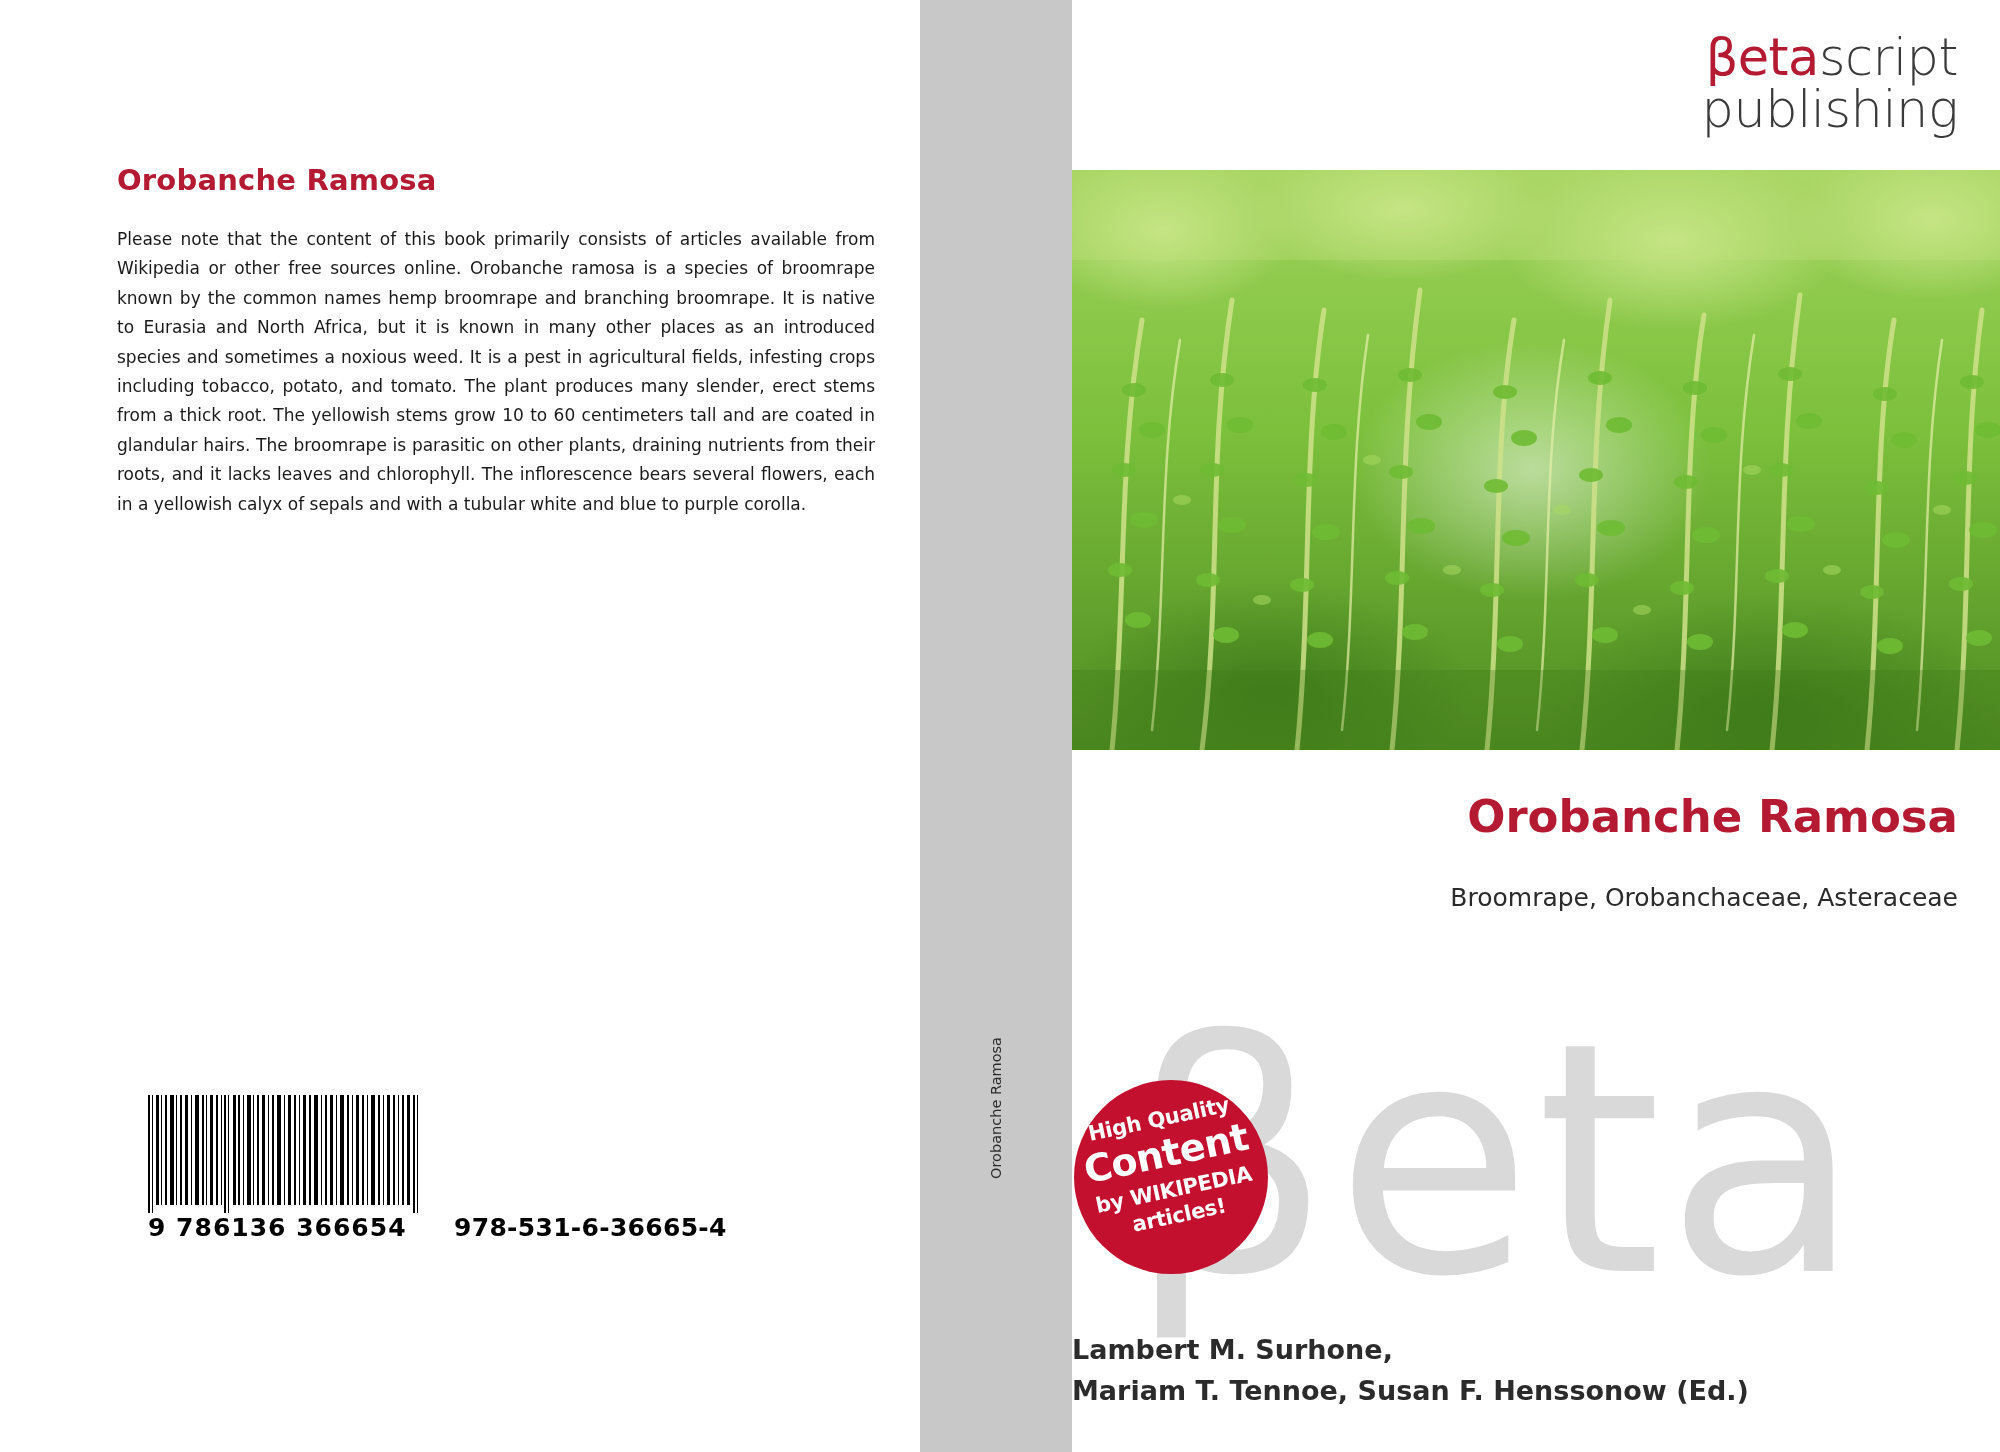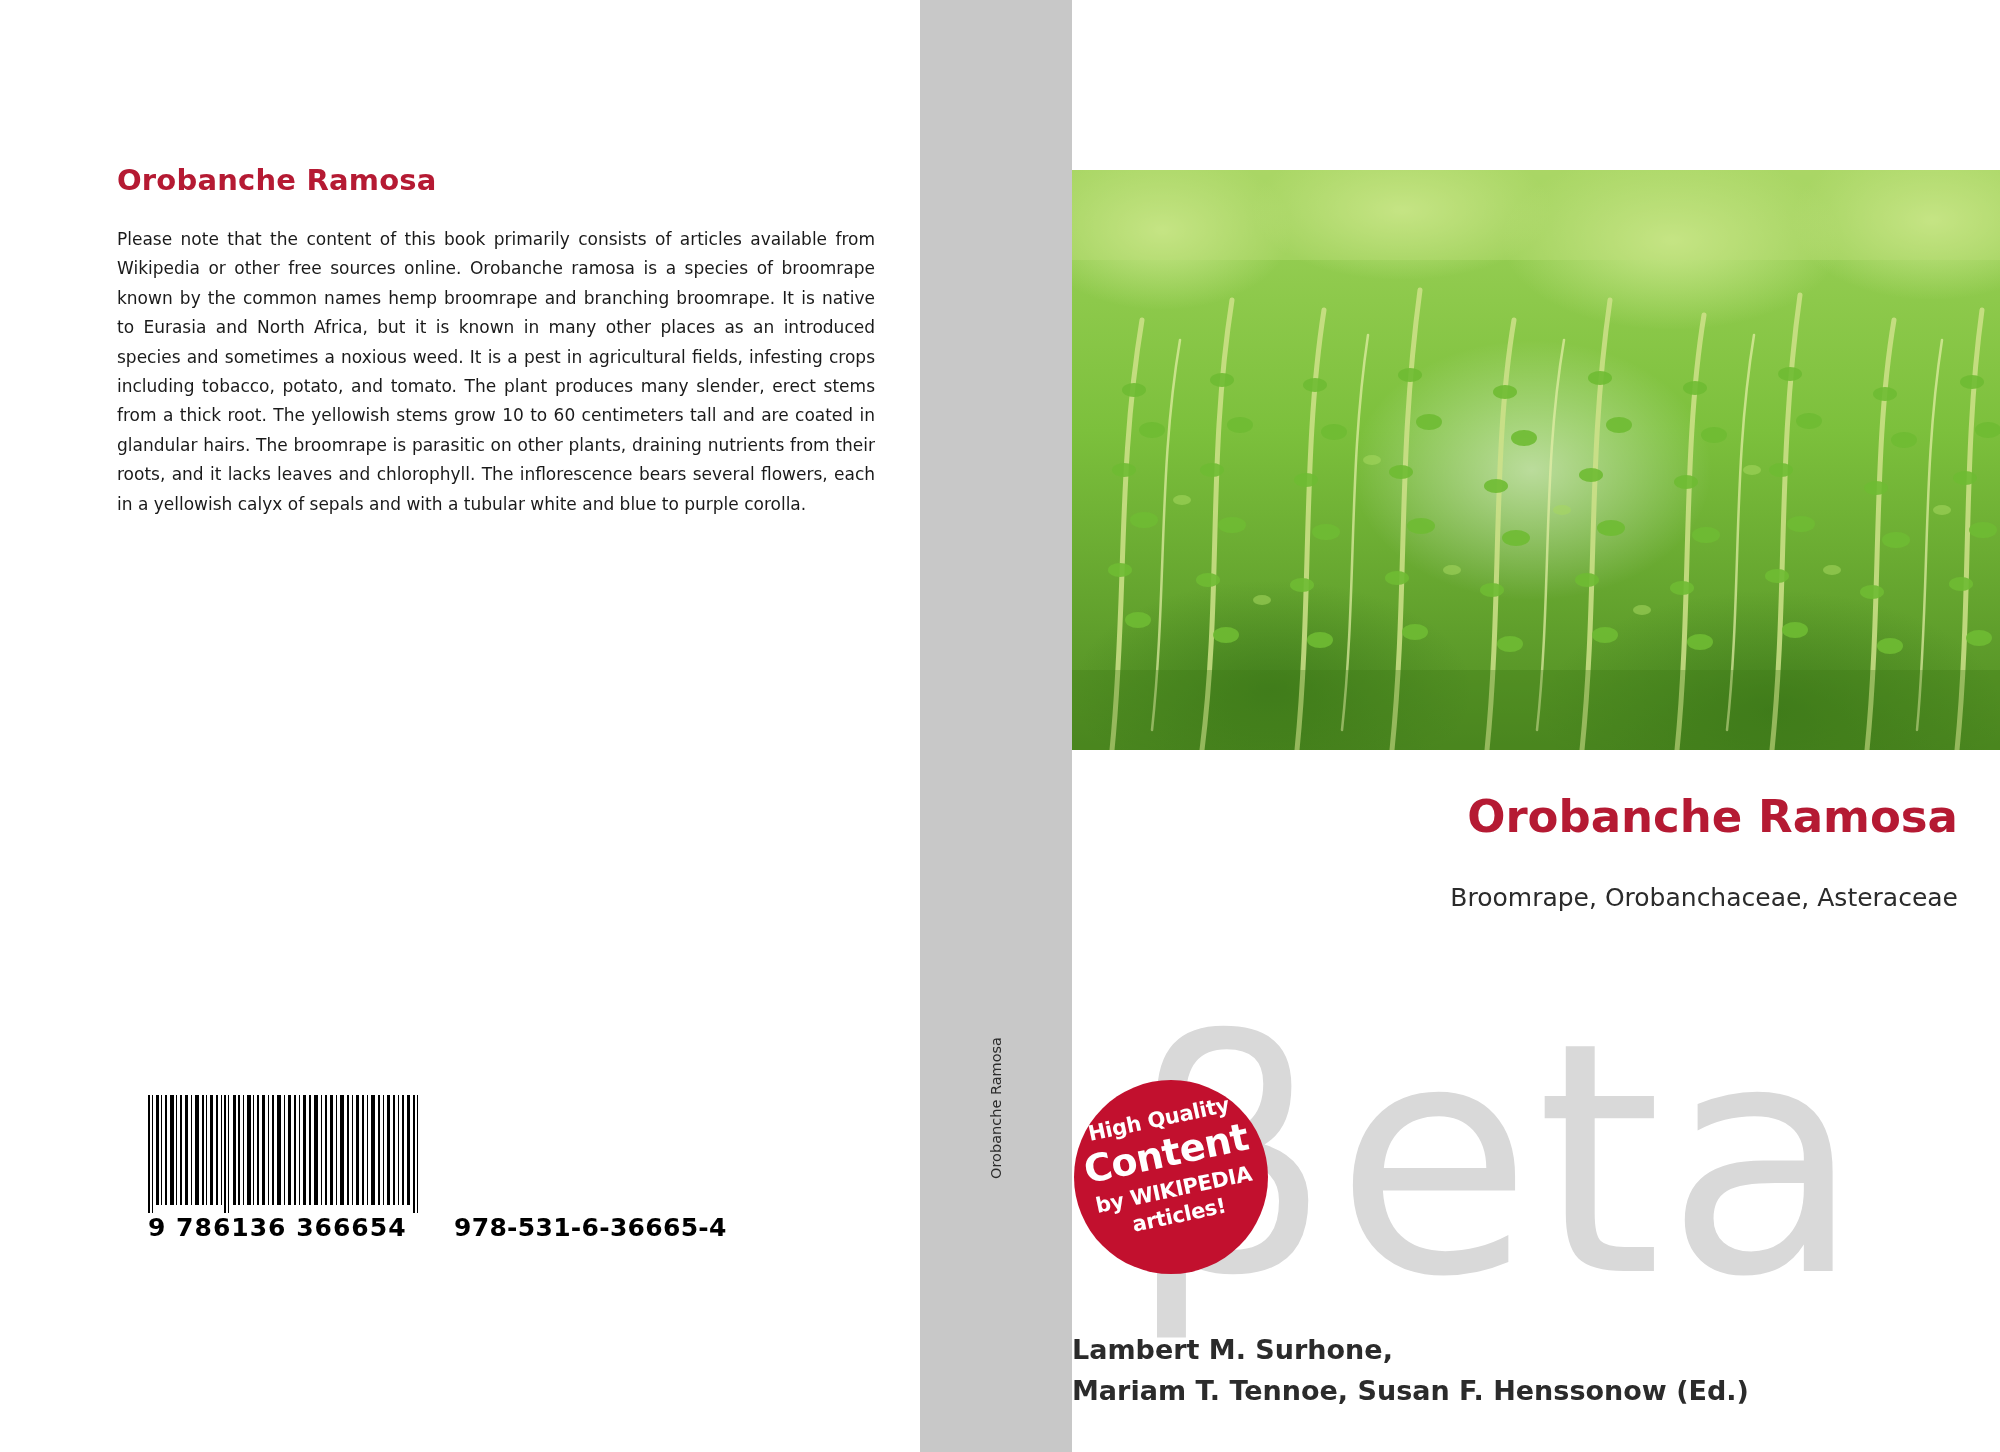--- a/index.html
+++ b/index.html
@@ -300,20 +300,24 @@
   </div>
 
   <div class="spine">
     <div class="spine-text">Orobanche Ramosa</div>
   </div>
 
   <div class="front-cover">
 
     <div class="watermark">βeta</div>
 
+    <div class="logo">
+      <div class="logo-line1"><span class="logo-beta">βeta</span><span class="logo-script">script</span></div>
+      <div class="logo-line2">publishing</div>
+    </div>
 
     <div class="cover-photo">
       <svg viewBox="0 0 928 580" preserveAspectRatio="xMidYMid slice">
         <defs>
           <linearGradient id="bg" x1="0" y1="0" x2="0" y2="1">
             <stop offset="0%" stop-color="#9ed25a"></stop>
             <stop offset="45%" stop-color="#7cc03c"></stop>
             <stop offset="100%" stop-color="#4f8b22"></stop>
           </linearGradient>
           <radialGradient id="blur1" cx="0.5" cy="0.5" r="0.5">

